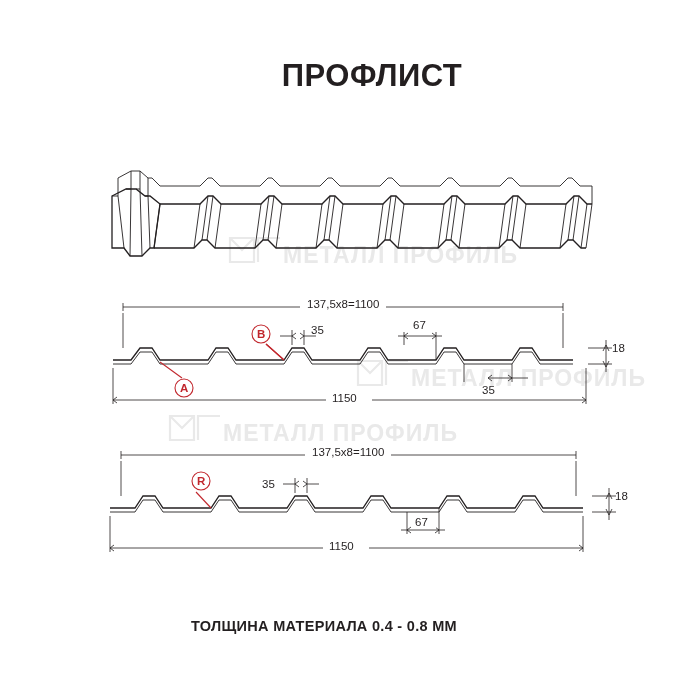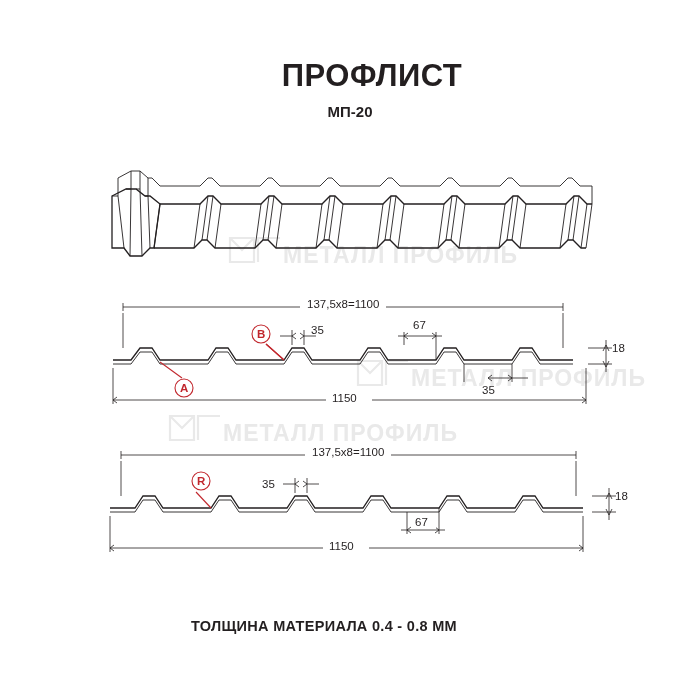--- a/index.html
+++ b/index.html
@@ -80,21 +80,20 @@
     letter-spacing: 1px;
   }
   .wmshape { fill: none; stroke: #e9e9e9; stroke-width: 2.2; }
 </style>
 </head>
 <body>
 
 <div class="sheet">
 
   <div class="title">ПРОФЛИСТ</div>
-  <div class="subtitle">МП-20</div>
   <div class="footnote">ТОЛЩИНА МАТЕРИАЛА 0.4 - 0.8 ММ</div>
 
   <svg width="700" height="700" style="position:absolute;left:0;top:0;">
 
     <g opacity="1">
       <g transform="translate(228,232)">
         <path class="wmshape" d="M2,30 L2,6 L14,6 L26,6 L26,30 Z"></path>
         <path class="wmshape" d="M2,6 L14,18 L26,6"></path>
         <path class="wmshape" d="M30,30 L30,6 L52,6"></path>
       </g>

